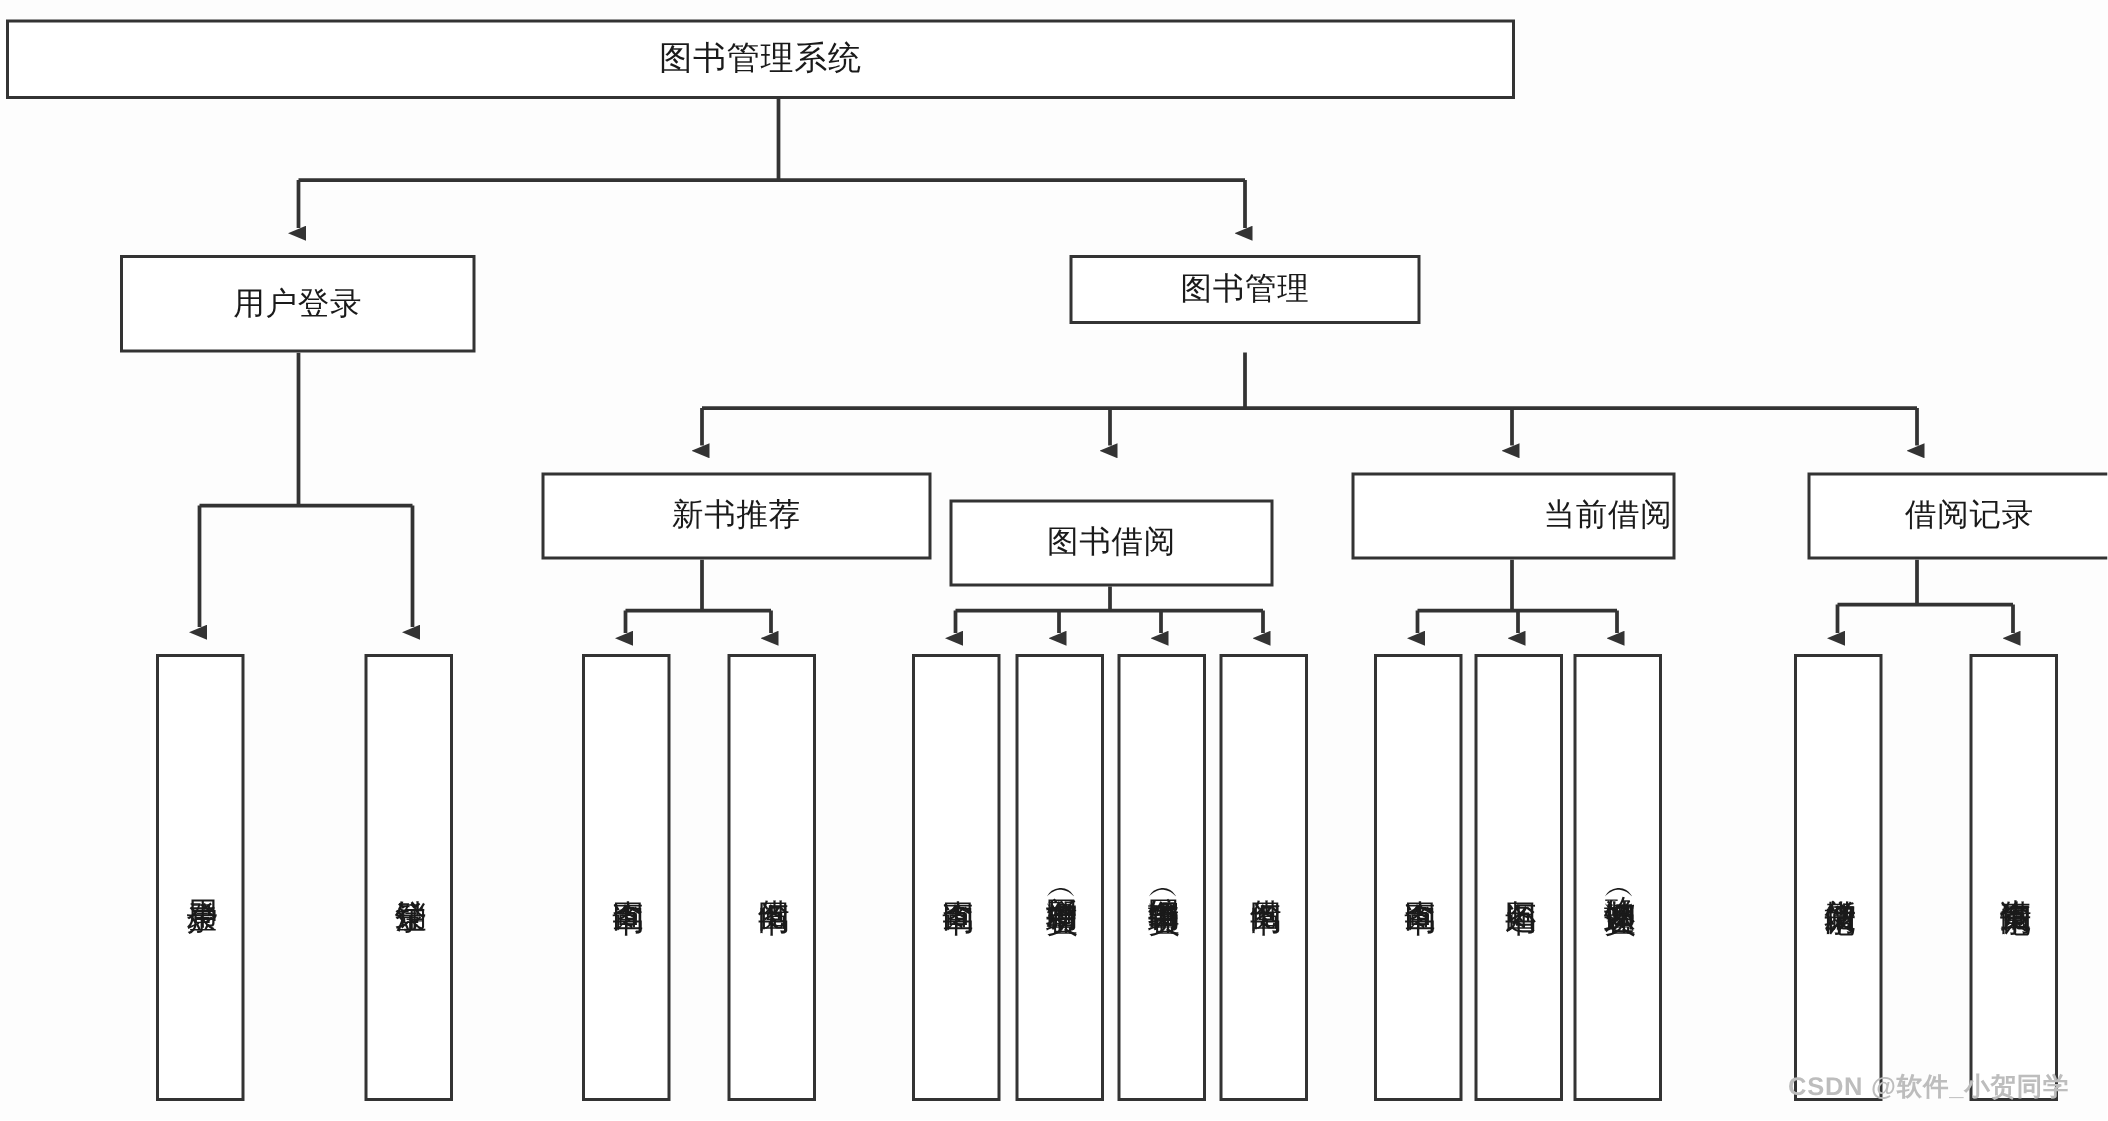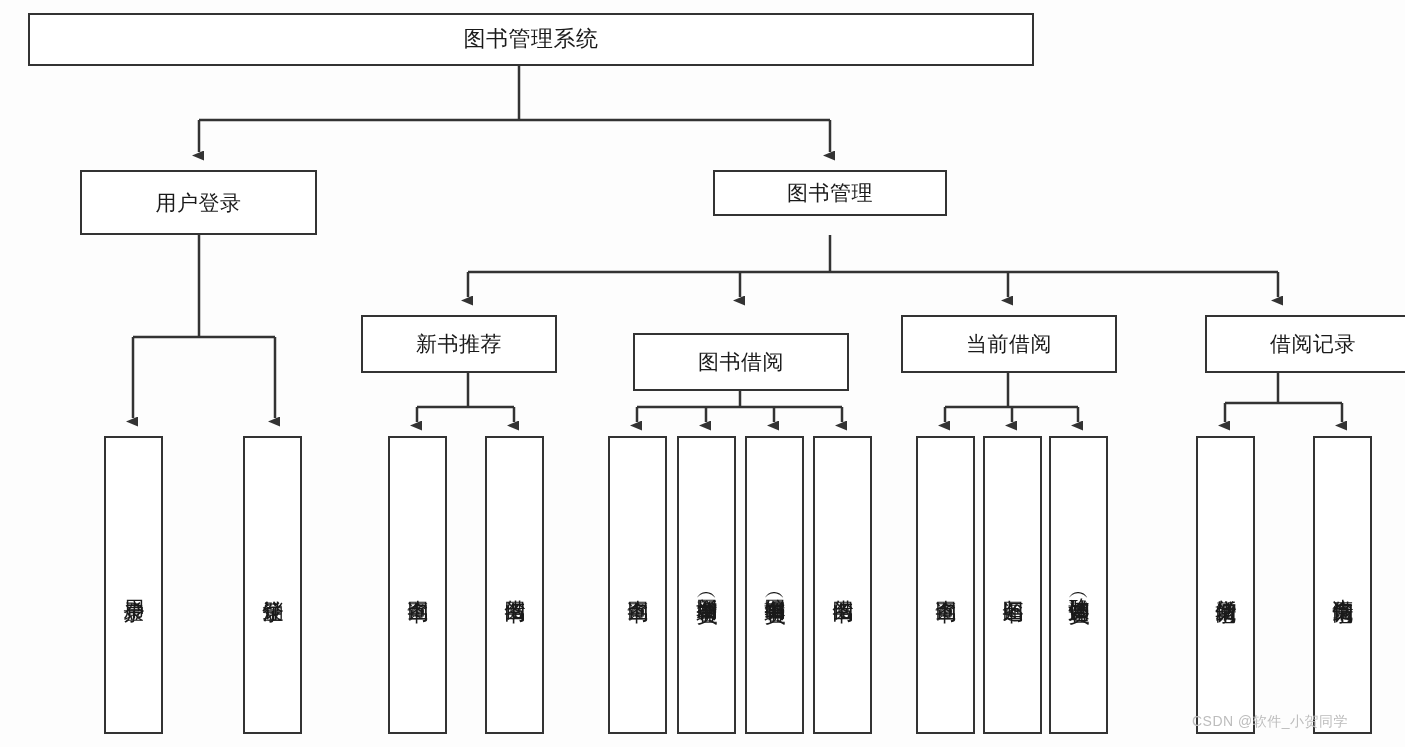--- a/index.html
+++ b/index.html
@@ -55,25 +55,26 @@
   }
   .node-v .vtext {
     writing-mode: vertical-rl;
     text-orientation: upright;
     display: block;
   }
   #watermark {
     position: absolute;
     left: 1192px;
     top: 713px;
-    font-size: 14px;
+    font-size: 17px;
     color: #bdbdbd;
     letter-spacing: 0.5px;
     white-space: nowrap;
     font-family: "Liberation Sans", "DejaVu Sans", sans-serif;
+    font-weight: bold;
   }
 </style>
 </head>
 <body>
 
 <div id="diagram-root">
 
   <svg id="edge-layer" viewBox="0 0 1405 747" width="1405" height="747" xmlns="http://www.w3.org/2000/svg">
     <defs>
       <marker id="arrow" markerWidth="10" markerHeight="12" refX="1.5" refY="5" orient="auto" markerUnits="userSpaceOnUse">
@@ -117,41 +118,41 @@
       <path d="M1012,407 L1012,422" marker-end="url(#arrow)"></path>
       <path d="M1078,407 L1078,422" marker-end="url(#arrow)"></path>
 
       <path d="M1278,373 L1278,403"></path>
       <path d="M1225,403 L1342,403"></path>
       <path d="M1225,403 L1225,422" marker-end="url(#arrow)"></path>
       <path d="M1342,403 L1342,422" marker-end="url(#arrow)"></path>
     </g>
   </svg>
 
-  <div class="node node-h node-root" style="left:28px; top:13px; width:1006px; height:53px;">
+  <div class="node node-h node-root" style="left:4px; top:13px; width:1006px; height:53px;">
     <span>图书管理系统</span>
   </div>
 
   <div class="node node-h" style="left:80px; top:170px; width:237px; height:65px;">
     <span>用户登录</span>
   </div>
 
   <div class="node node-h" style="left:713px; top:170px; width:234px; height:46px;">
     <span>图书管理</span>
   </div>
 
-  <div class="node node-h" style="left:361px; top:315px; width:196px; height:58px;">
+  <div class="node node-h" style="left:361px; top:315px; width:260px; height:58px;">
     <span>新书推荐</span>
   </div>
 
   <div class="node node-h" style="left:633px; top:333px; width:216px; height:58px;">
     <span>图书借阅</span>
   </div>
 
-  <div class="node node-h" style="left:901px; top:315px; width:216px; height:58px;">
+  <div class="node node-h" style="left:901px; top:315px; width:216px; height:58px;justify-content:flex-end;">
     <span>当前借阅</span>
   </div>
 
   <div class="node node-h" style="left:1170px; top:315px; width:216px; height:58px;margin-left:35px;">
     <span>借阅记录</span>
   </div>
 
   <div class="node node-v" style="left:104px; top:436px; width:59px; height:298px;">
     <span class="vtext">用户登录</span>
   </div>

